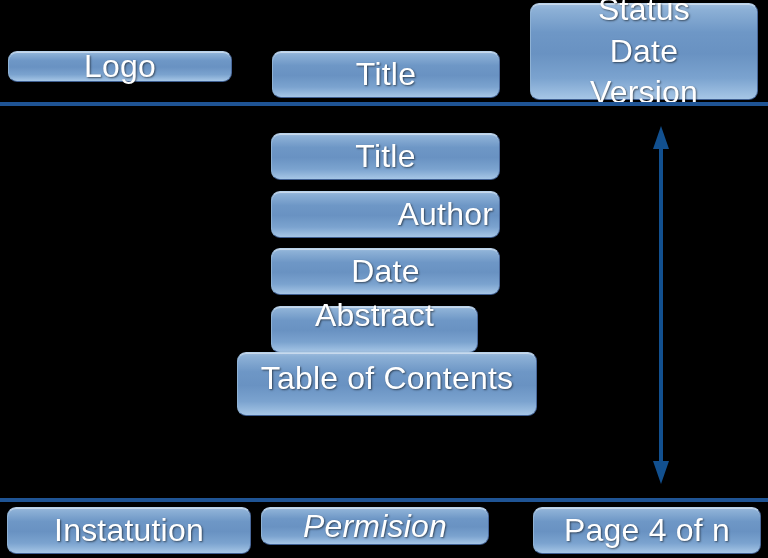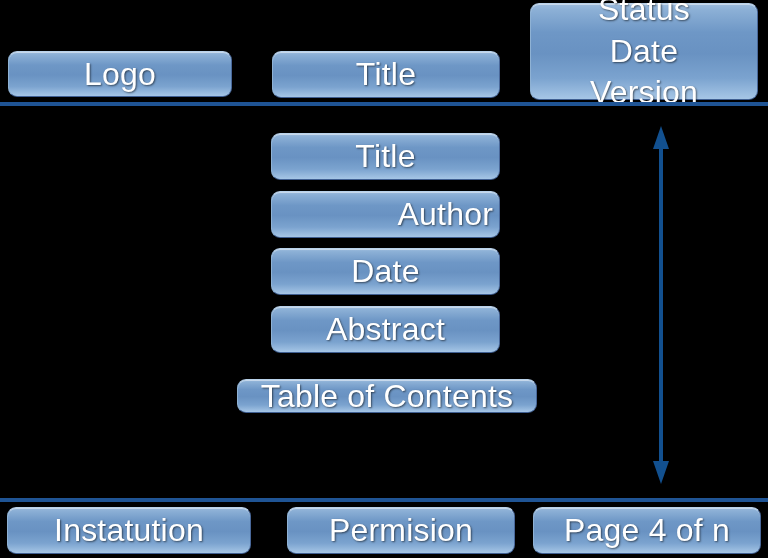--- a/index.html
+++ b/index.html
@@ -88,21 +88,21 @@
 
   .arrow-head.down {
     border-top: 23px solid #12508f;
   }
 </style>
 </head>
 <body>
 
 <div id="canvas">
 
-  <div class="box" style="left:8px; top:51px; width:224px; height:46px;">
+  <div class="box" style="left:8px; top:51px; width:224px; height:31px;">
     <span class="box-label">Logo</span>
   </div>
 
   <div class="box" style="left:272px; top:51px; width:228px; height:47px;">
     <span class="box-label">Title</span>
   </div>
 
   <div class="box" style="left:530px; top:3px; width:228px; height:97px;">
     <span class="box-label stacked">Status
 Date
@@ -116,41 +116,41 @@
   </div>
 
   <div class="box" style="left:271px; top:191px; width:229px; height:47px;justify-content:flex-end;">
     <span class="box-label">Author</span>
   </div>
 
   <div class="box" style="left:271px; top:248px; width:229px; height:47px;">
     <span class="box-label">Date</span>
   </div>
 
-  <div class="box" style="left:271px; top:306px; width:229px; height:47px;">
+  <div class="box" style="left:271px; top:306px; width:207px; height:47px;align-items:flex-end;">
     <span class="box-label">Abstract</span>
   </div>
 
-  <div class="box" style="left:237px; top:379px; width:300px; height:34px;">
+  <div class="box" style="left:237px; top:352px; width:300px; height:64px;align-items:flex-end;">
     <span class="box-label">Table of Contents</span>
   </div>
 
   <div class="arrow" style="left:653px; top:126px; width:16px; height:358px;">
     <span class="arrow-head up" style="left:0px; top:0px;"></span>
     <span class="arrow-shaft" style="left:6px; top:22px; width:4px; height:314px;"></span>
     <span class="arrow-head down" style="left:0px; top:335px;"></span>
   </div>
 
   <div class="rule" style="left:0px; top:498px; width:768px; height:4px;"></div>
 
   <div class="box" style="left:7px; top:507px; width:244px; height:47px;">
     <span class="box-label">Instatution</span>
   </div>
 
-  <div class="box" style="left:287px; top:507px; width:228px; height:47px;">
+  <div class="box" style="left:261px; top:507px; width:228px; height:38px;font-style:italic;">
     <span class="box-label">Permision</span>
   </div>
 
   <div class="box" style="left:533px; top:507px; width:228px; height:47px;">
     <span class="box-label">Page 4 of n</span>
   </div>
 
 </div>
 
 </body></html>

